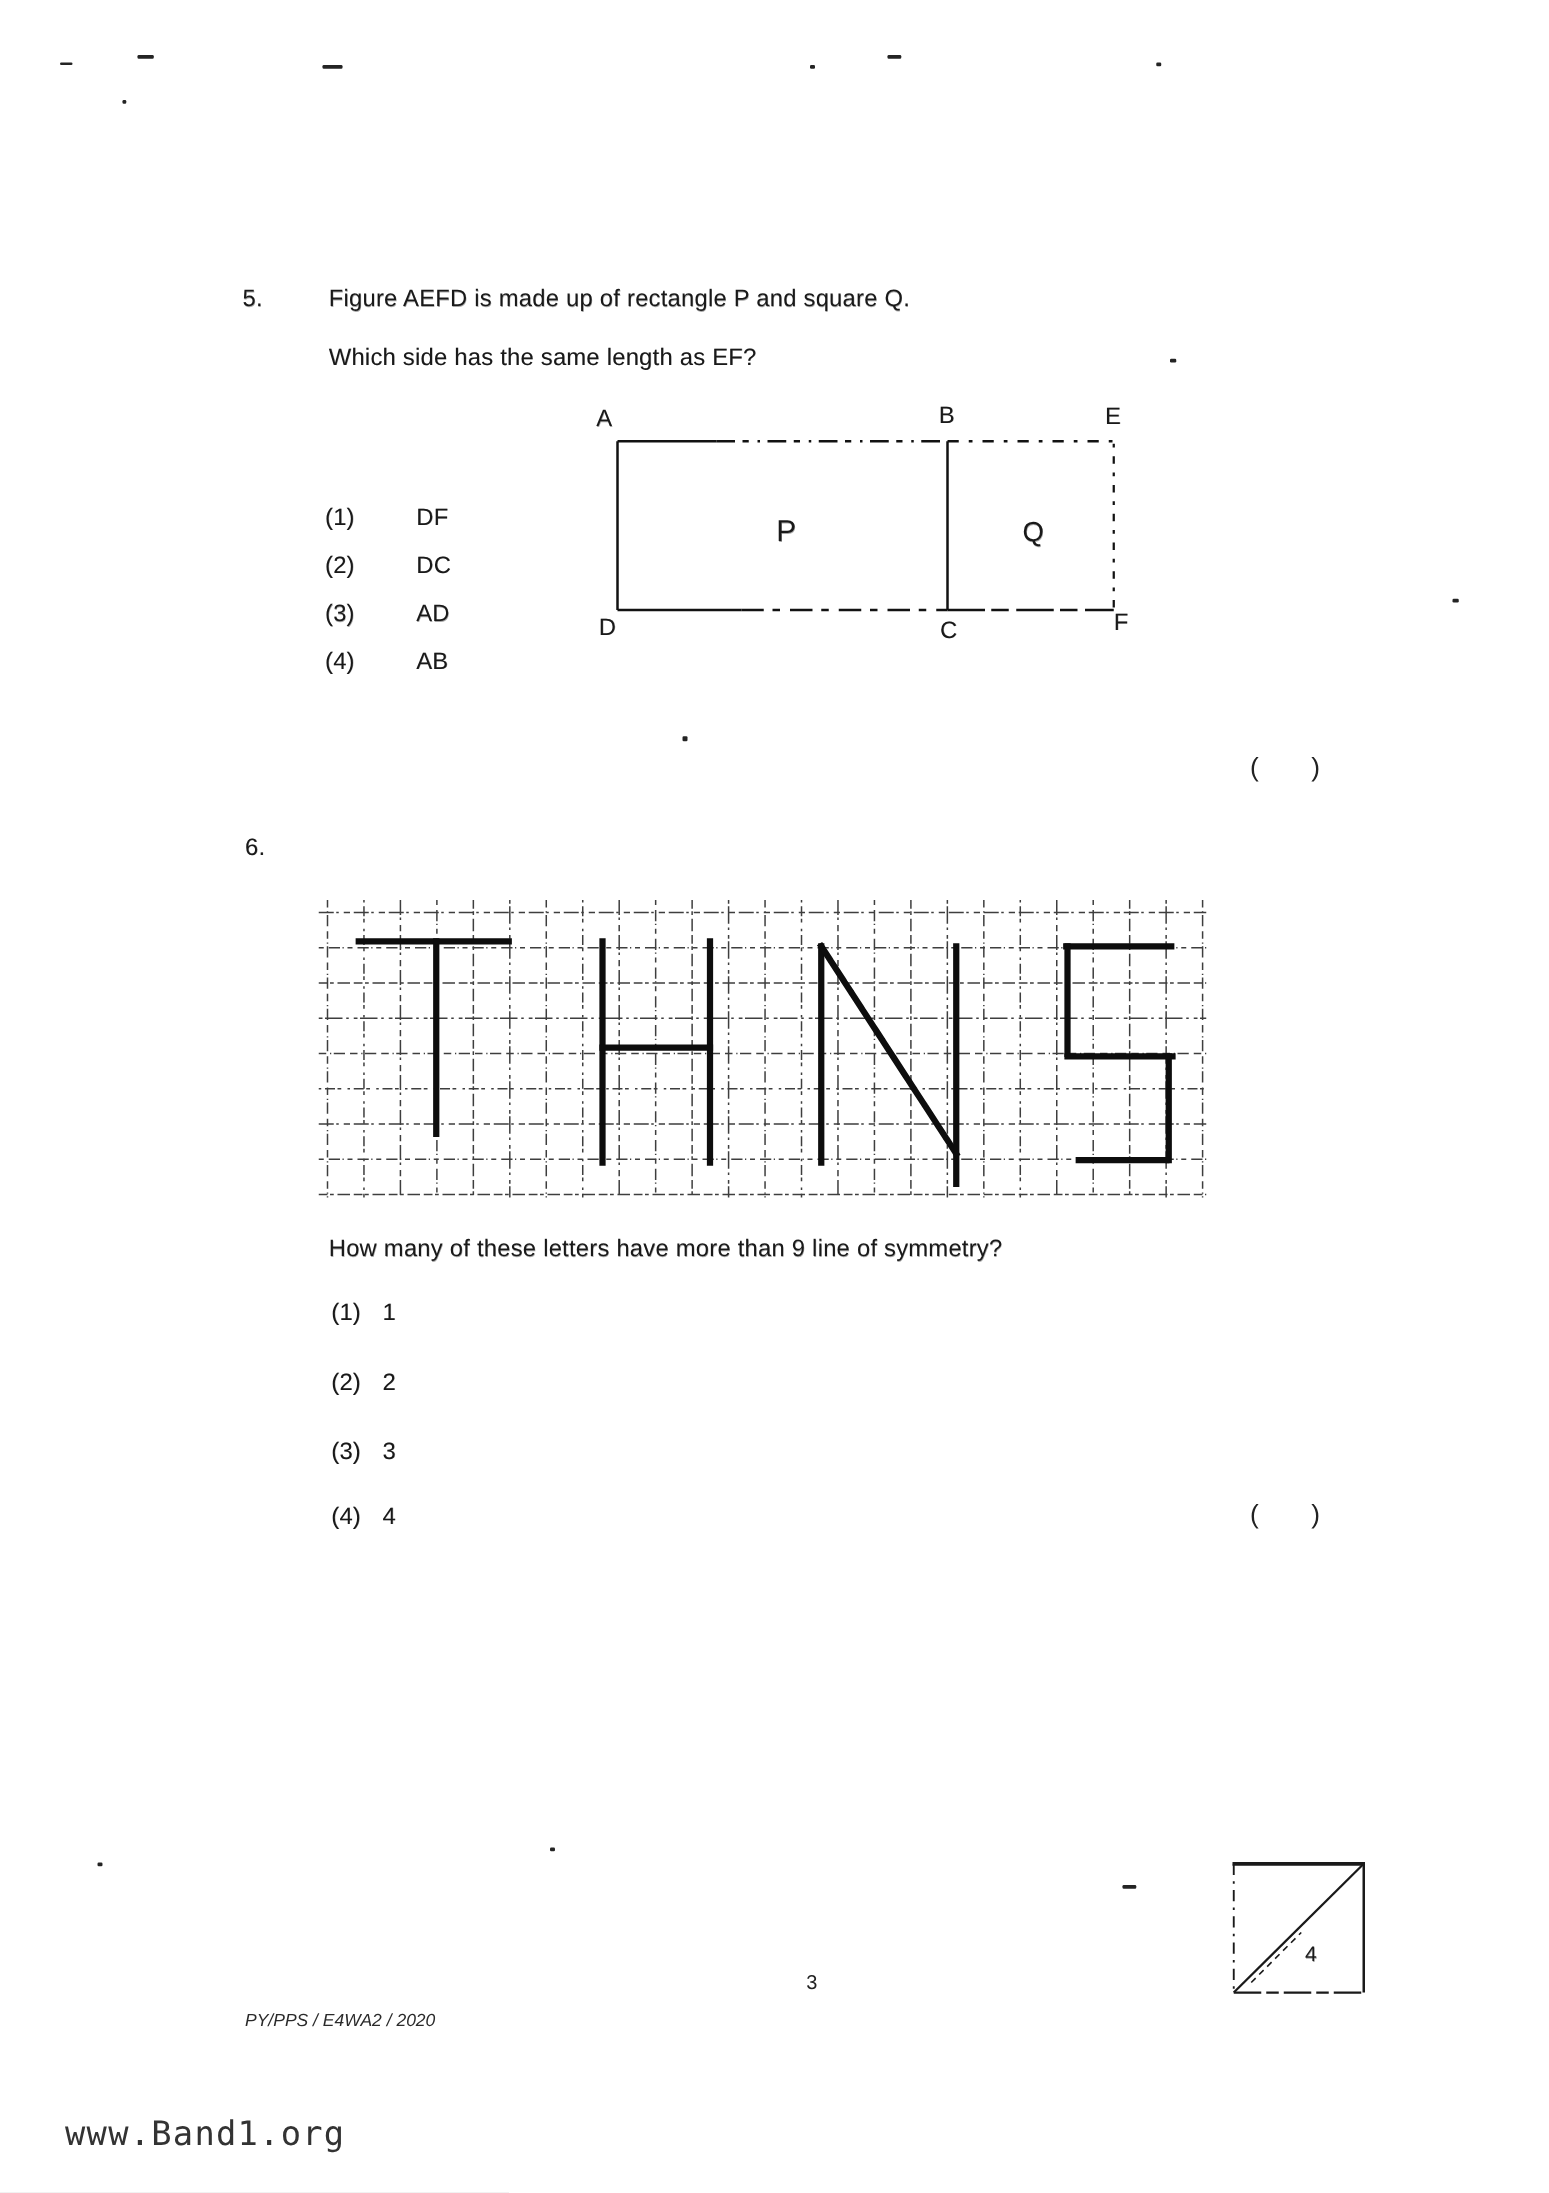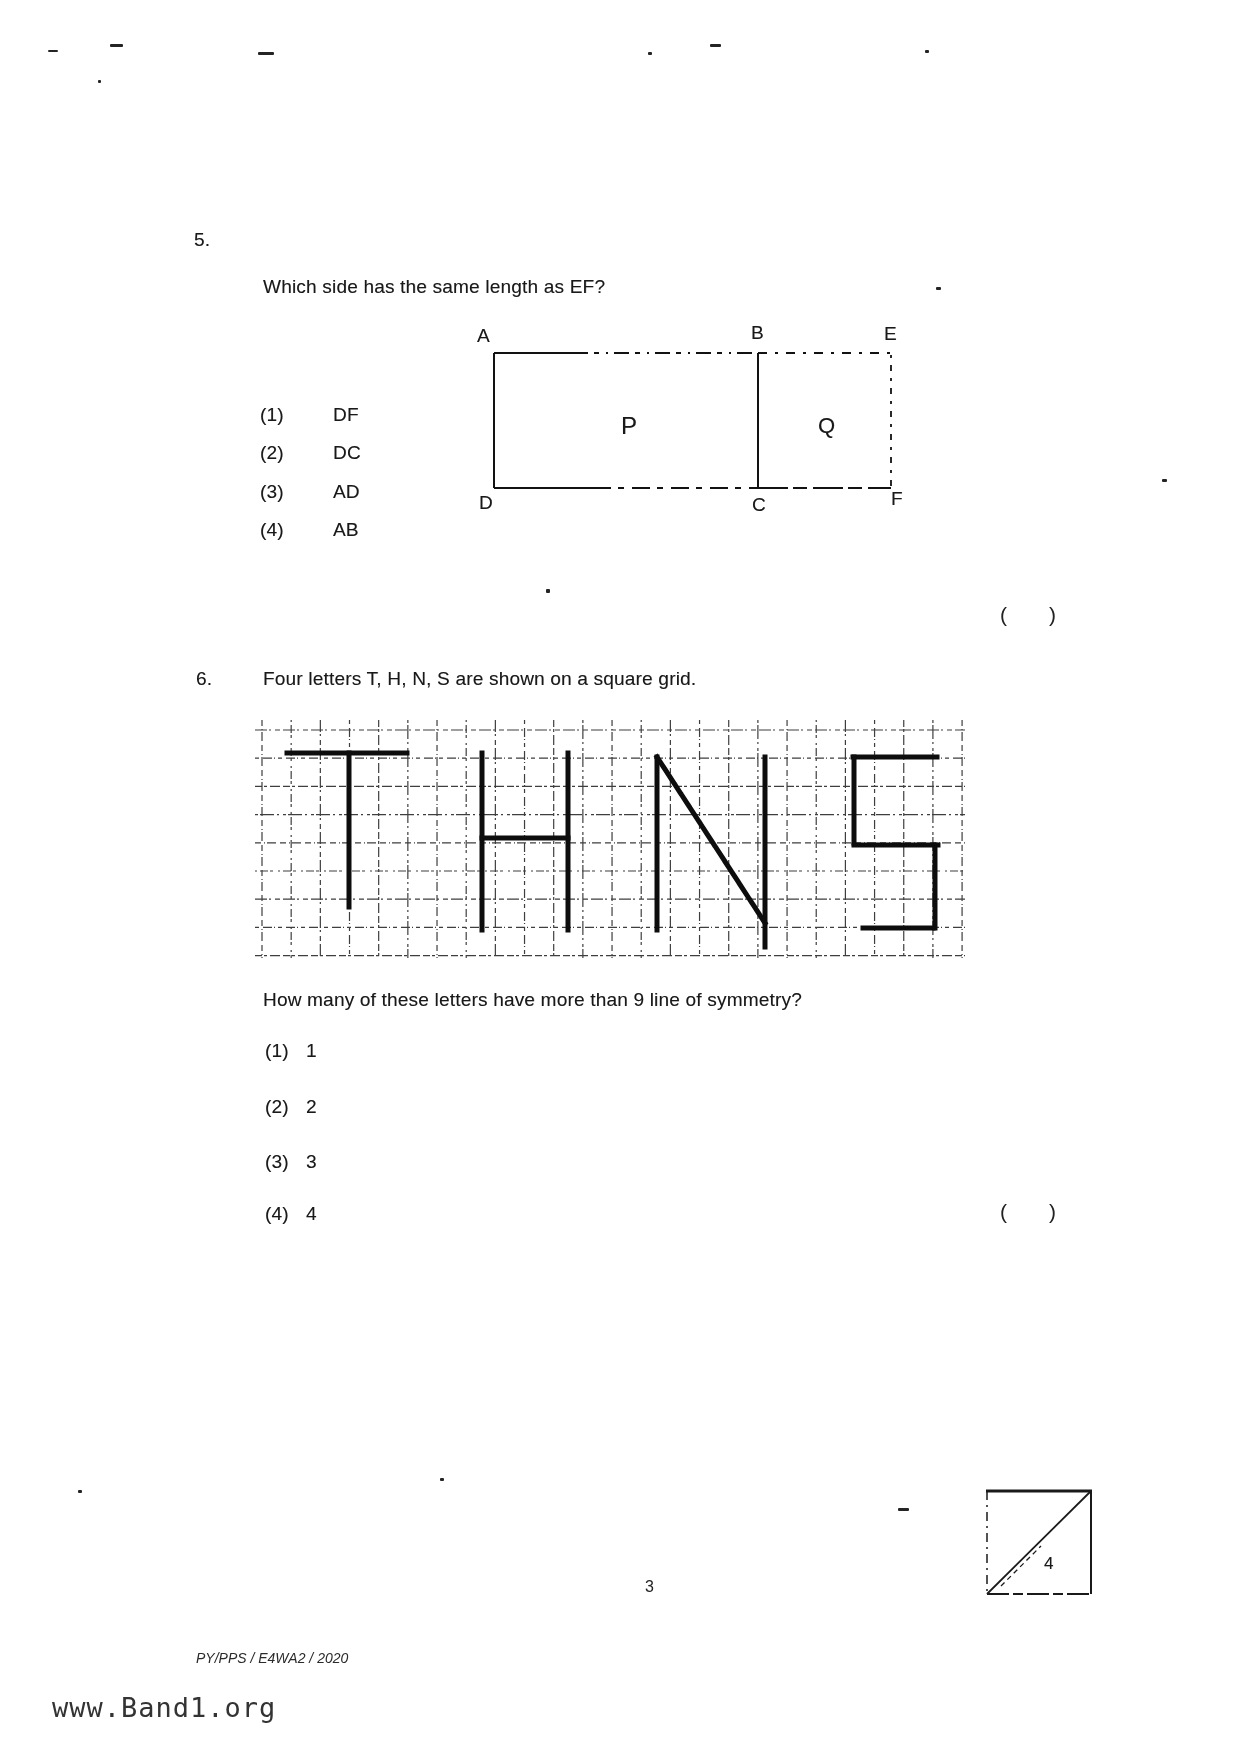--- a/index.html
+++ b/index.html
@@ -22,35 +22,36 @@
   }
   .qnum{font-size:19px;}
   .opt-row{display:flex;}
   .opt-num{display:inline-block;}
   .q5 .opt-num{width:73px;}
   .q6 .opt-num{width:41px;}
   .fig-label{font-size:19px;font-weight:400;}
   .region-label{font-size:24px;}
   .bracket{font-size:21px;color:#222;}
   .bracket .gap{display:inline-block;width:42px;}
-  .footer-code{font-size:14px;font-style:italic;color:#2a2a2a;margin-top:42px;}
+  .footer-code{font-size:14px;font-style:italic;color:#2a2a2a;}
   .page-num{font-size:16px;color:#222;}
   .watermark{
     font-family:"DejaVu Sans Mono", monospace;
     font-size:27px;color:#333333;letter-spacing:1px;
   }
   .speck{position:absolute;background:#242424;border-radius:1px;}
   svg{display:block;}
 </style>
 </head>
 <body>
 
 <div class="page">
 
   <span class="abs t qnum" style="left:194px;top:229px;">5.</span>
+  <span class="abs t" style="left:263px;top:229px;">Figure AEFD is made up of rectangle P and square Q.</span>
   <span class="abs t" style="left:263px;top:276px;">Which side has the same length as EF?</span>
 
   <svg class="abs" style="left:455px;top:320px;" width="460" height="185">
     <g stroke="#121212" fill="none" stroke-linecap="butt">
       <g>
         <line x1="39" y1="33" x2="39" y2="168" stroke-width="2"></line>
         <line x1="39" y1="33" x2="118" y2="33" stroke-width="2"></line>
         <line x1="118" y1="33" x2="303" y2="33" stroke-width="2" stroke-dasharray="15 6 5 7 2 6"></line>
         <line x1="39" y1="168" x2="138" y2="168" stroke-width="2"></line>
         <line x1="138" y1="168" x2="303" y2="168" stroke-width="2" stroke-dasharray="18 7 6 8"></line>
@@ -89,21 +90,20 @@
       <span class="opt-num">(4)</span>
       <span>AB</span>
     </div>
   </div>
 
   <div class="abs bracket" style="left:1000px;top:603px;">
     <span>(</span><span class="gap"></span><span>)</span>
   </div>
 
   <span class="abs t qnum" style="left:196px;top:668px;">6.</span>
-  <span class="abs t" style="left:263px;top:668px;">Four letters T, H, N, S are shown on a square grid.</span>
 
   <svg class="abs" style="left:253px;top:712px;" width="716" height="250">
     <g stroke="#1d1d1d" stroke-width="1.2" opacity="0.85">
         <line x1="9" y1="8" x2="9" y2="246" stroke-dasharray="6 3 1 2 9 4"></line>
         <line x1="38.17" y1="8" x2="38.17" y2="246" stroke-dasharray="2 3 8 2 3 5"></line>
         <line x1="67.34" y1="8" x2="67.34" y2="246" stroke-dasharray="12 2 2 4 5 3"></line>
         <line x1="96.51" y1="8" x2="96.51" y2="246" stroke-dasharray="4 4 9 2 1 3"></line>
         <line x1="125.68" y1="8" x2="125.68" y2="246" stroke-dasharray="7 2 3 3 10 3"></line>
         <line x1="154.85000000000002" y1="8" x2="154.85000000000002" y2="246" stroke-dasharray="3 2 14 3 2 4"></line>
         <line x1="184.02" y1="8" x2="184.02" y2="246" stroke-dasharray="6 3 1 2 9 4"></line>

